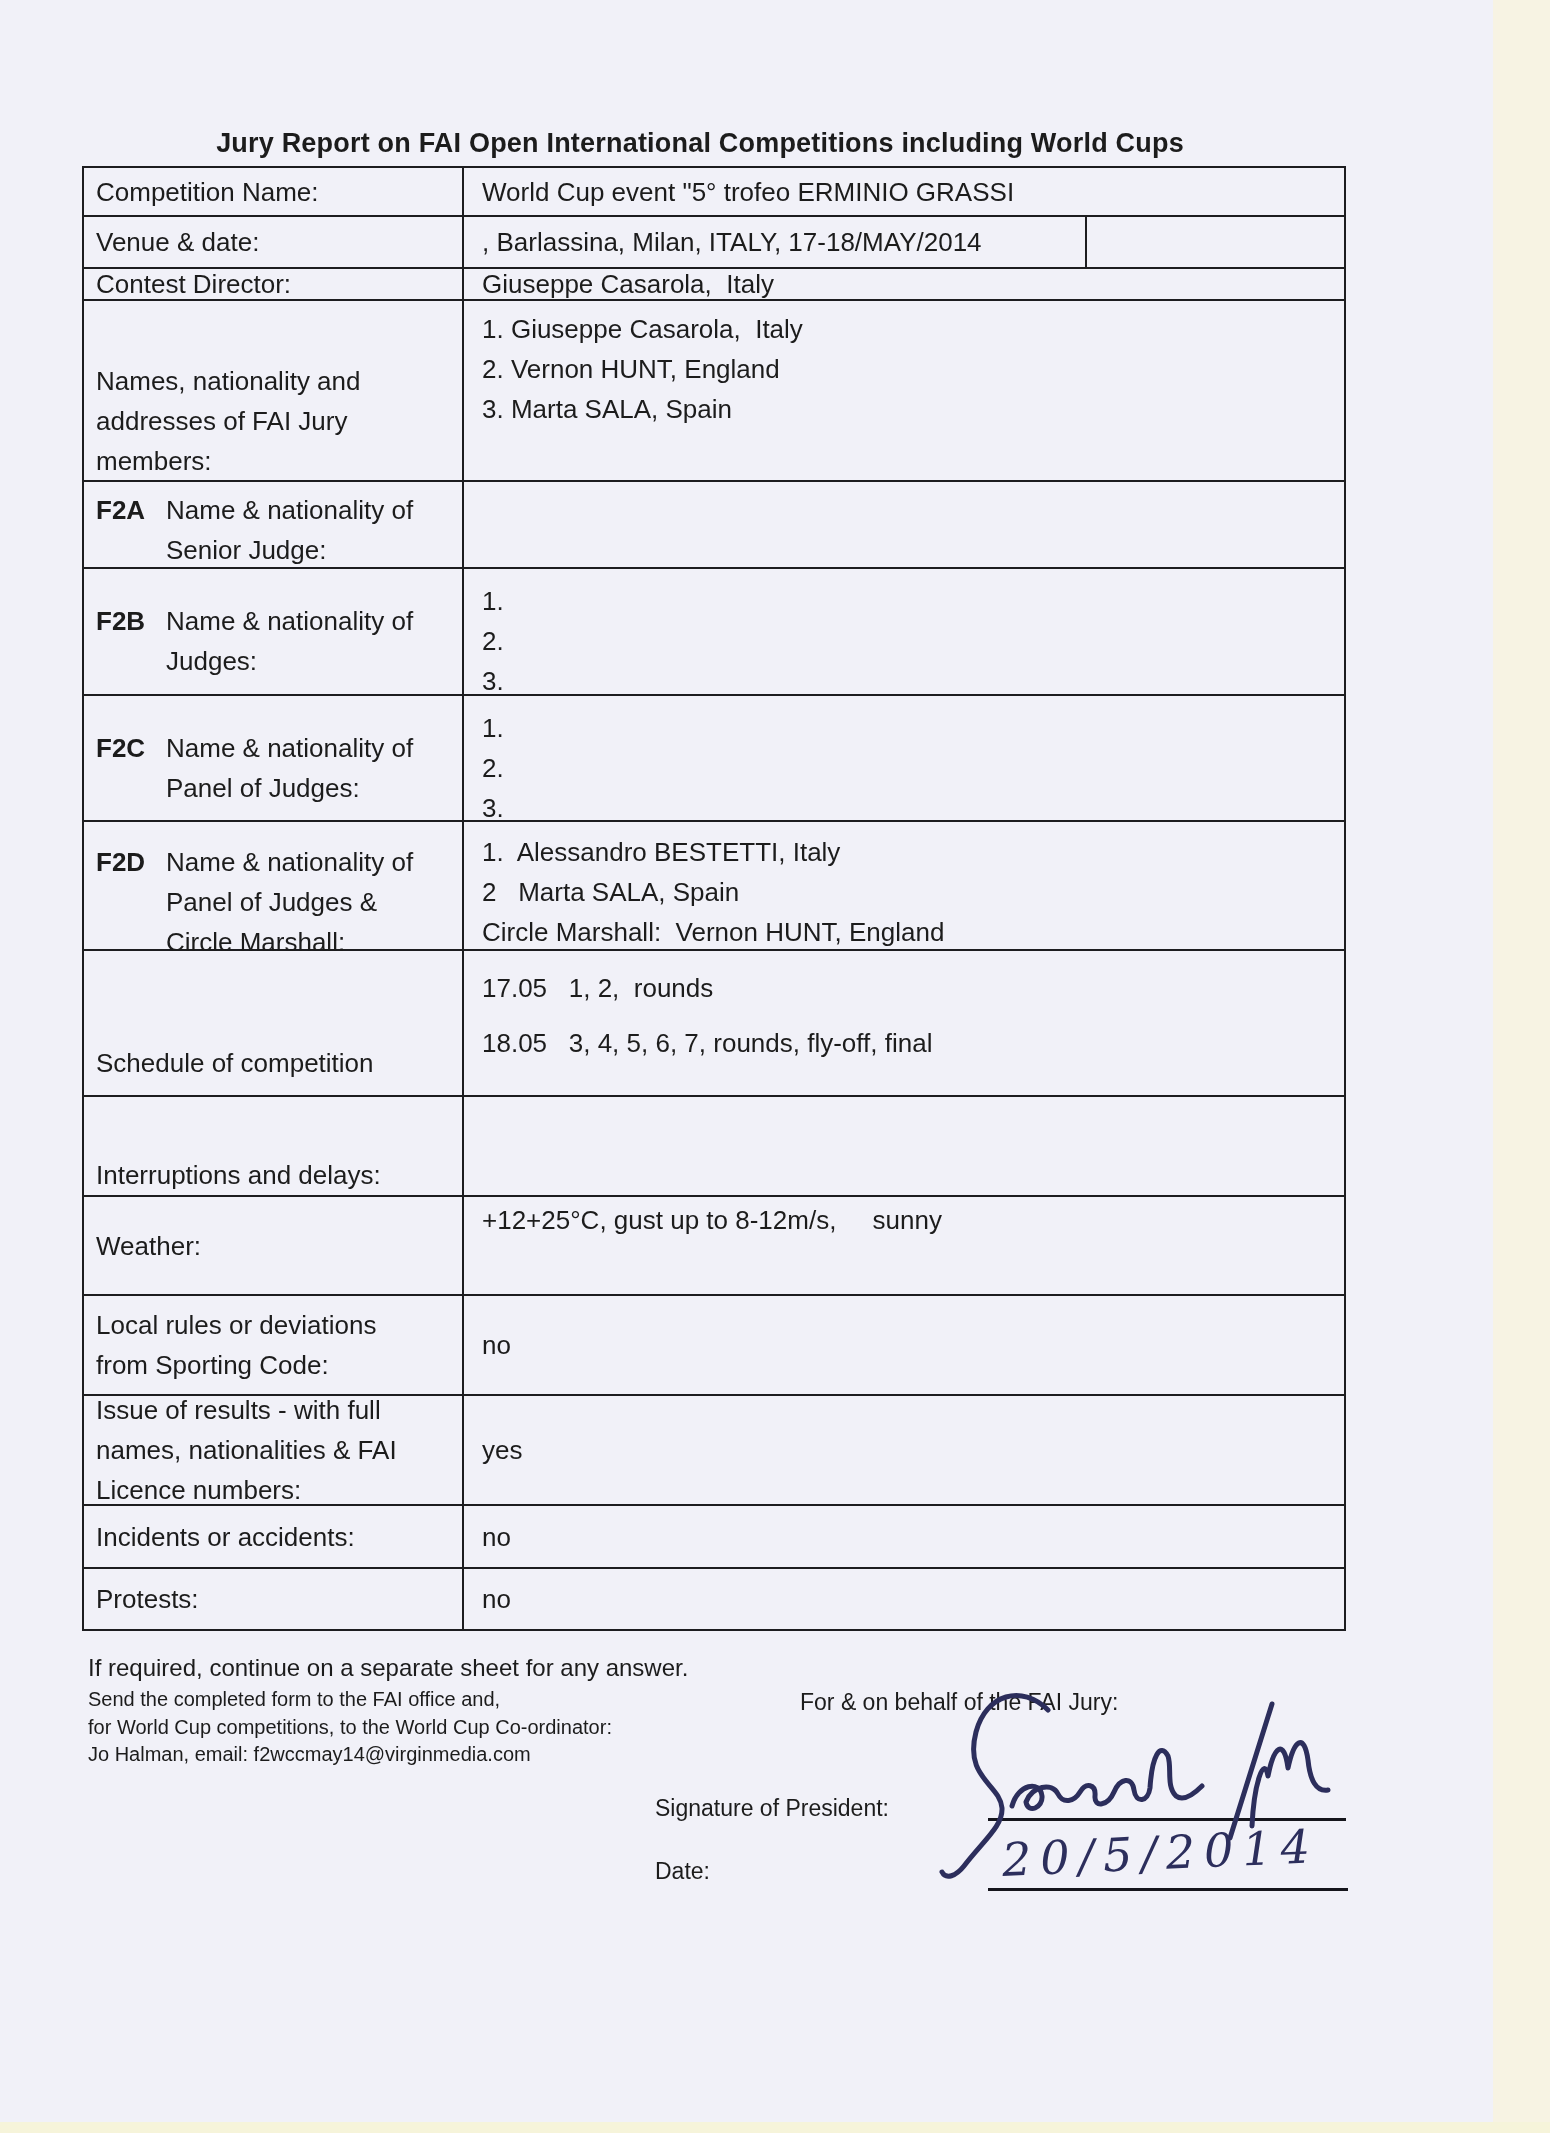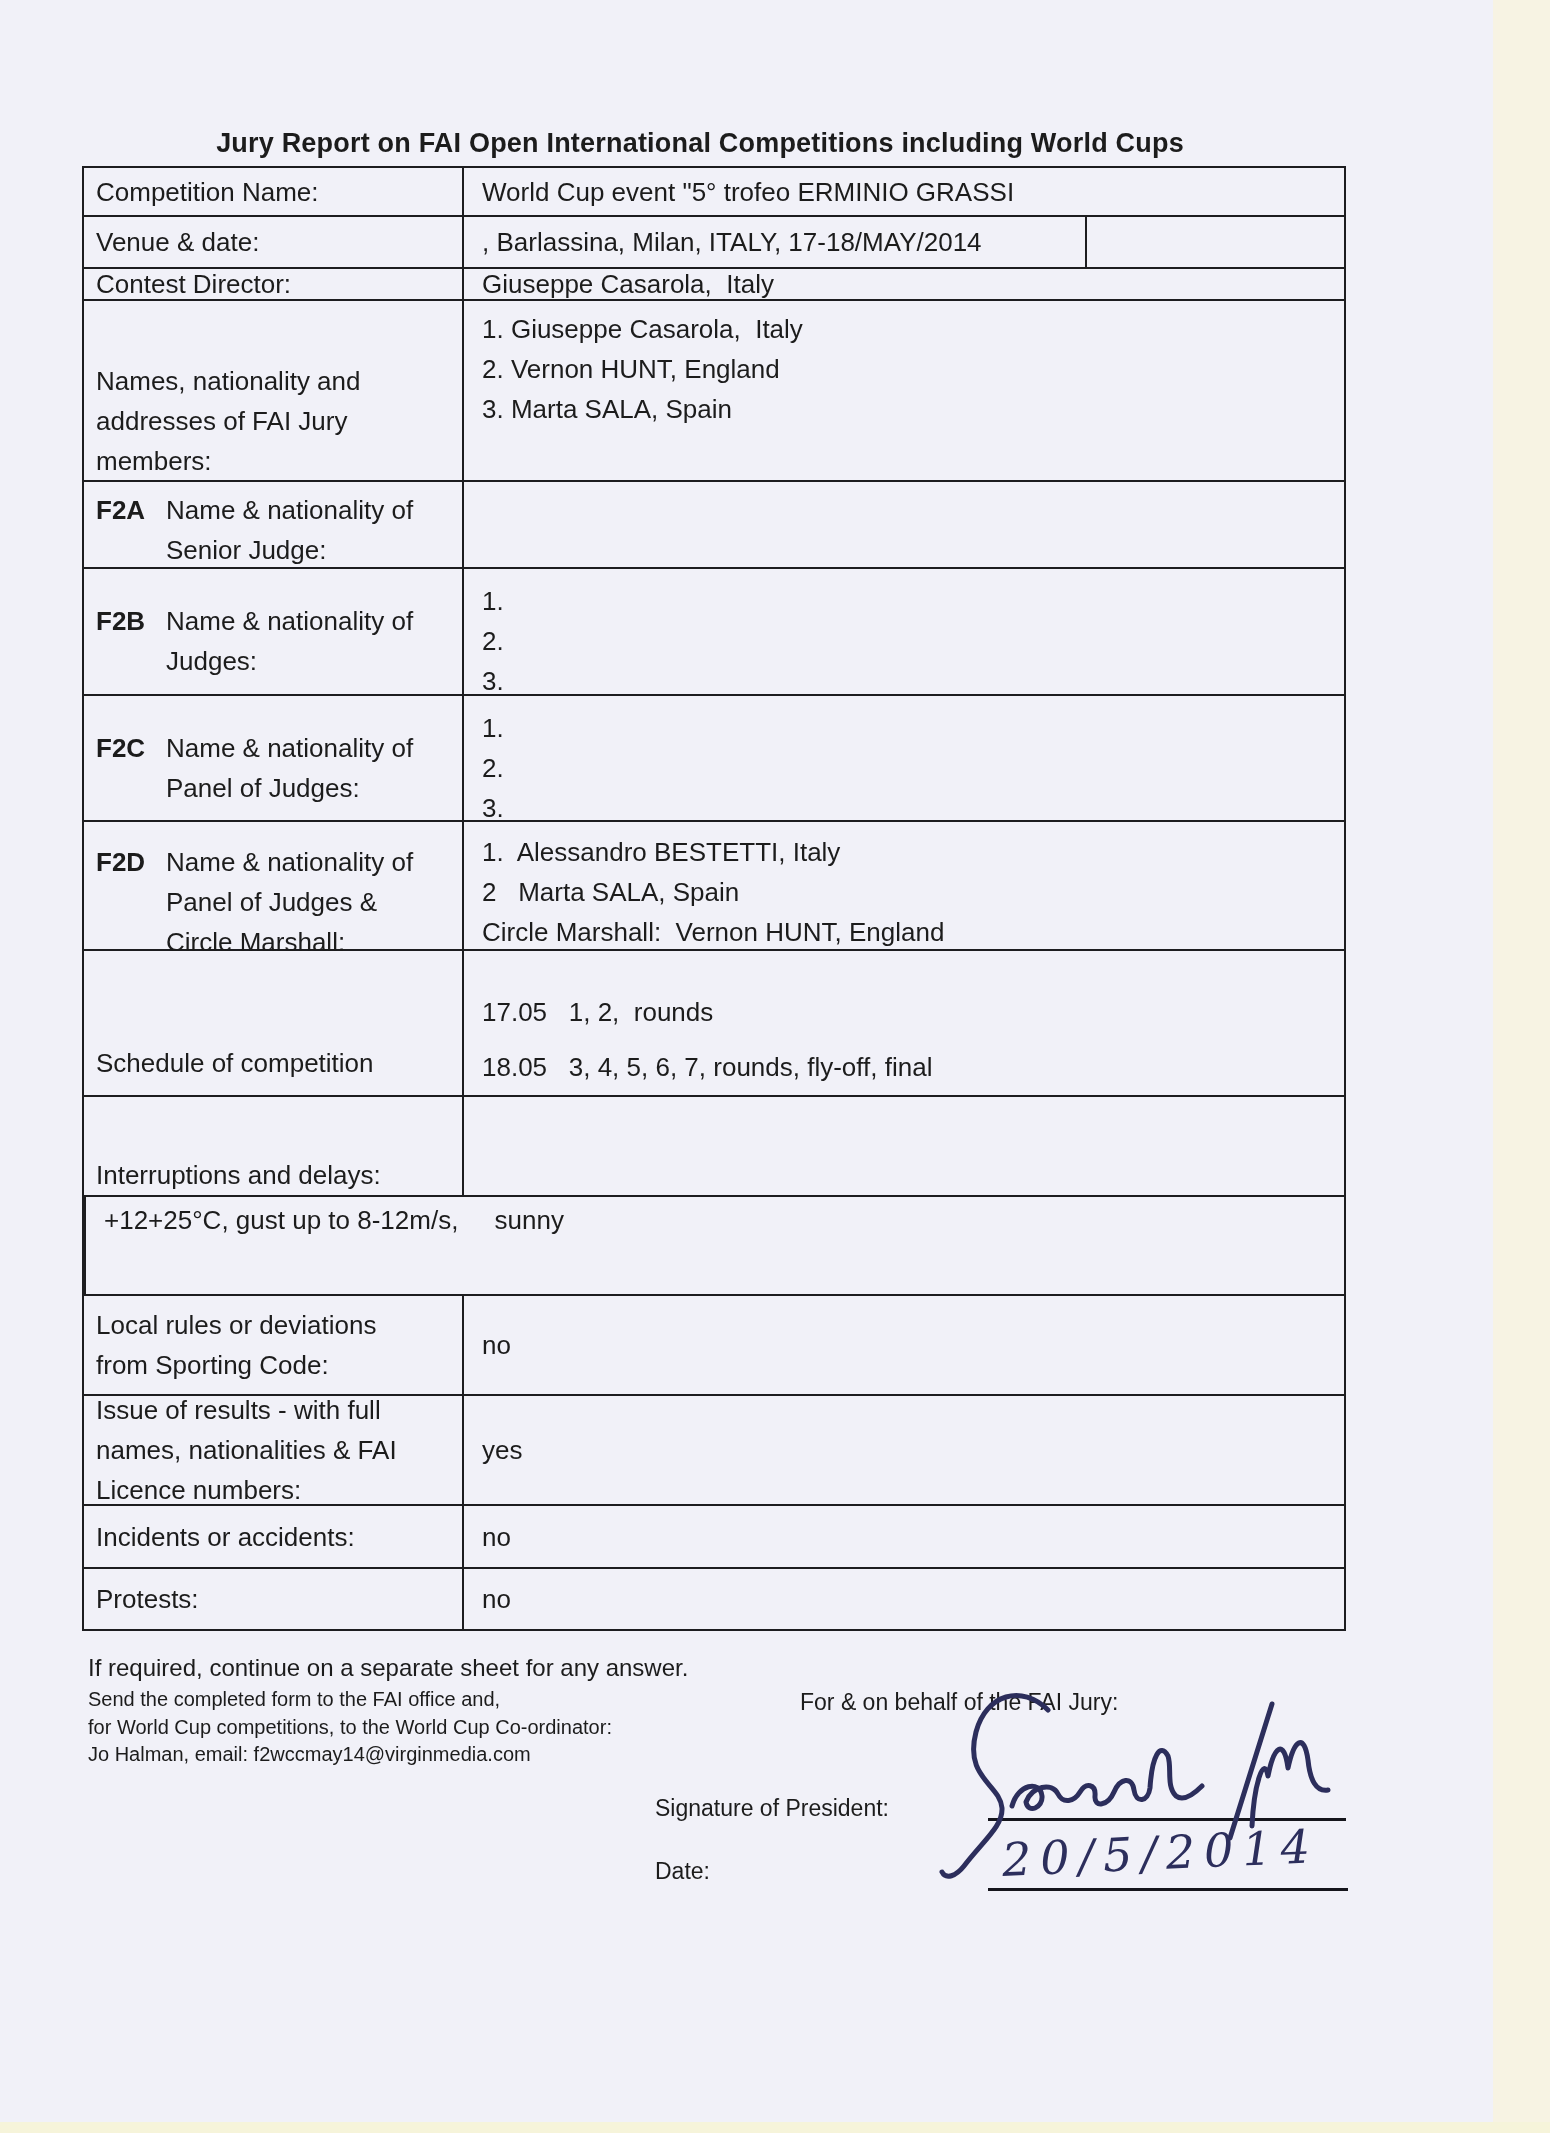--- a/index.html
+++ b/index.html
@@ -42,21 +42,21 @@
 
   
   .r4 .label-cell{align-items:flex-start;padding-top:60px}
   .r4 .value-cell{align-items:flex-start;padding-top:8px}
   .r5 .label-cell{align-items:flex-start;padding-top:8px}
   .r6 .label-cell,.r7 .label-cell{align-items:flex-start;padding-top:32px}
   .r6 .value-cell,.r7 .value-cell{align-items:flex-start;padding-top:12px}
   .r8 .label-cell{align-items:flex-start;padding-top:20px}
   .r8 .value-cell{align-items:flex-start;padding-top:10px}
   .r9 .label-cell{align-items:flex-end;padding-bottom:12px}
-  .r9 .value-cell{align-items:flex-end;padding-top:10px}
+  .r9 .value-cell{align-items:flex-start;padding-top:10px}
   .r9 .value-text{line-height:55px}
   .r10 .label-cell{align-items:flex-end;}
   .r11 .value-cell{align-items:flex-start;padding-top:3px}
 
   .venue-divider{position:absolute;left:621px;top:-1px;bottom:-1px;width:2px;background:#1d1d20}
 
   .sheet-note{position:absolute;left:88px;top:1654px;font-size:24px}
   .send-block{position:absolute;left:88px;top:1686px;font-size:20px;line-height:27.5px;white-space:pre-wrap}
 
   .behalf-label{position:absolute;left:800px;top:1689px;font-size:23px}
@@ -176,20 +176,23 @@
     </div>
     <div class="frow r10">
       <div class="label-cell">
         <span class="label-text">Interruptions and delays:</span>
       </div>
       <div class="value-cell">
         <span class="value-text"></span>
       </div>
     </div>
     <div class="frow r11">
+      <div class="label-cell">
+        <span class="label-text">Weather:</span>
+      </div>
       <div class="value-cell">
         <span class="value-text">+12+25°C, gust up to 8-12m/s,     sunny</span>
       </div>
     </div>
     <div class="frow r12">
       <div class="label-cell">
         <span class="label-text">Local rules or deviations
 from Sporting Code:</span>
       </div>
       <div class="value-cell">

